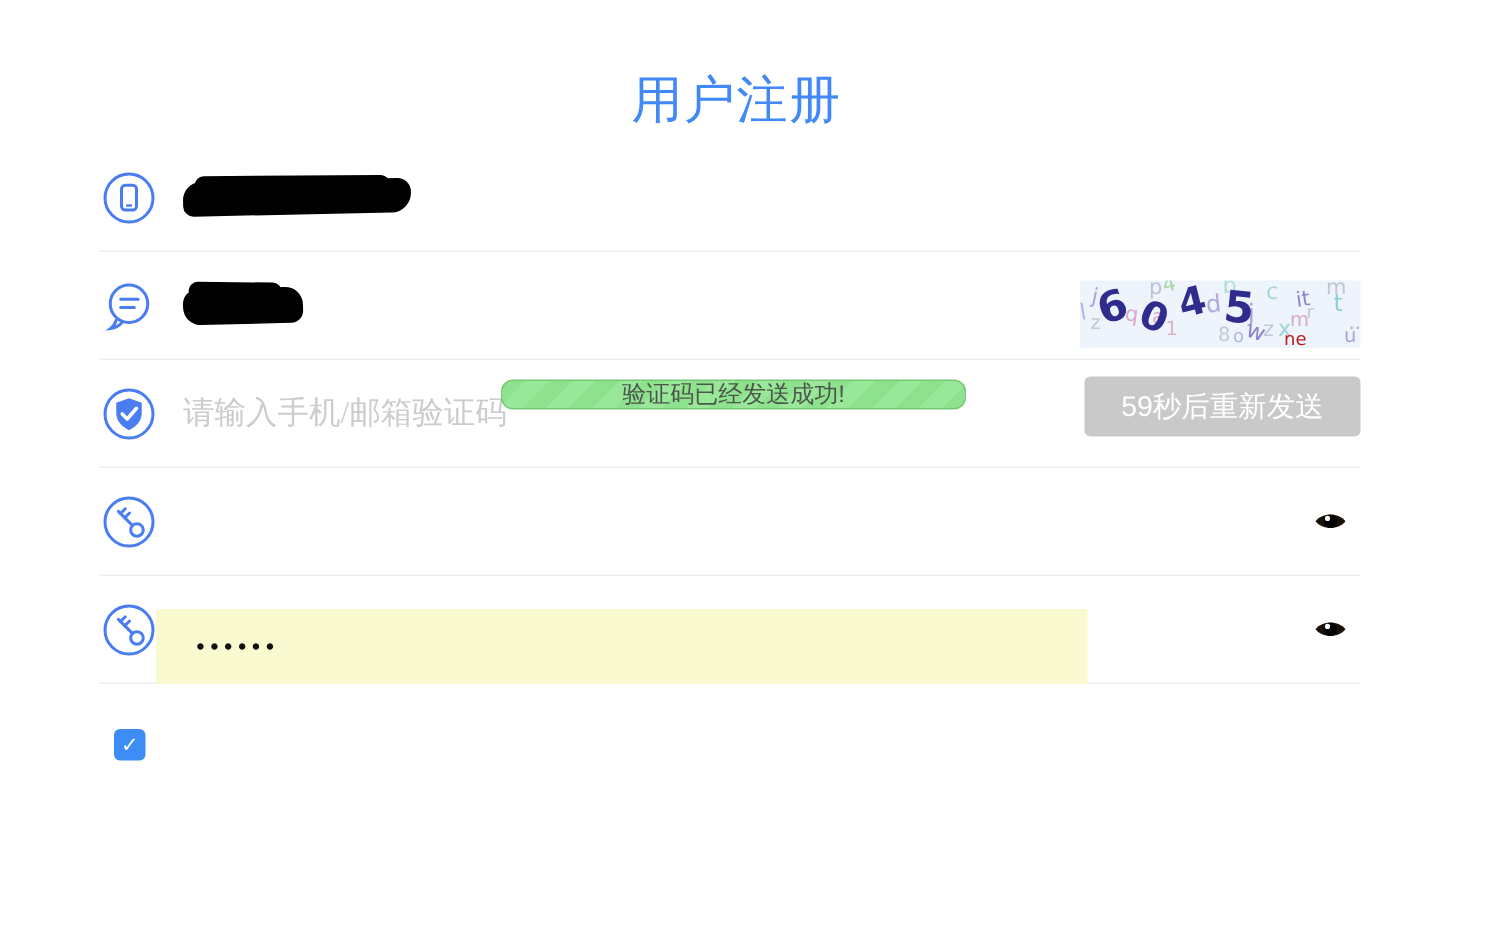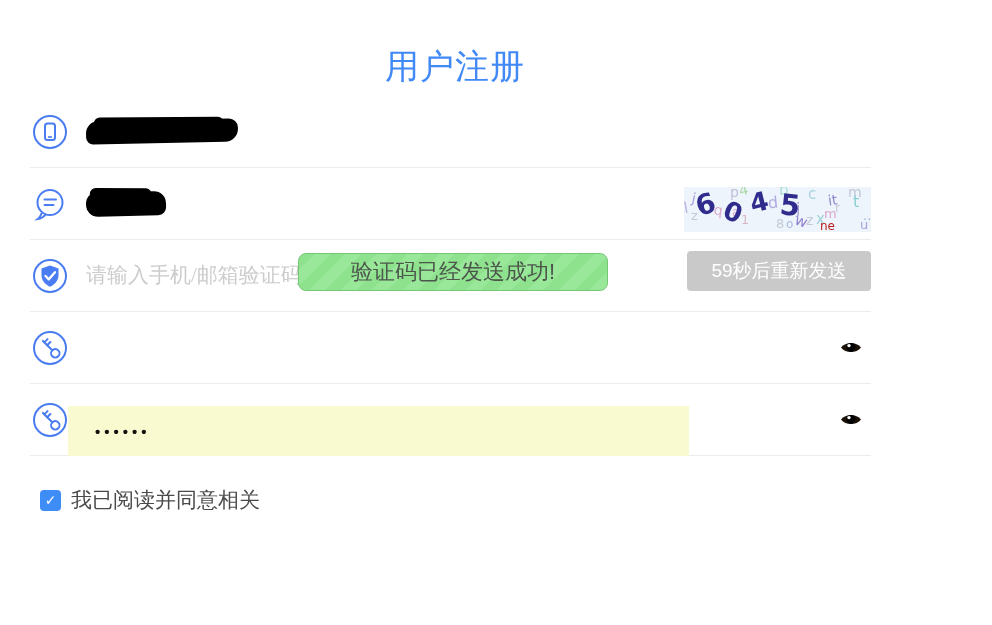--- a/index.html
+++ b/index.html
@@ -1,18 +1,18 @@
 <!DOCTYPE html>
 <html><head>
 <meta charset="utf-8">
 <style>
   * { margin:0; padding:0; box-sizing:border-box; }
   html,body { background:#fff; }
   body { width:992px; height:625px; font-family:"Liberation Sans","DejaVu Sans",sans-serif; overflow:hidden; }
-  .container { position:relative; width:992px; height:625px; background:#fff; }
+  .container { position:relative; width:992px; height:625px; background:#fff;padding-left:36px; }
 
   .page-title { width:910px; padding-top:44px; text-align:center; font-size:34px; font-weight:500; color:#4189f6; letter-spacing:1px; height:96px; }
 
   .form { margin-left:30px; width:841px; }
   .row { position:relative; height:72px; border-bottom:1px solid #ececec; display:flex; align-items:center; }
   .row-icon { width:38px; min-width:38px; margin-left:2px; display:flex; align-items:center; }
   .gap { width:16px; min-width:16px; }
 
   .redact { background:#000; }
   .redact-phone { width:152px; height:23px; border-radius:12px 9px 13px 7px; transform:rotate(-1.2deg); position:relative; }
@@ -21,21 +21,21 @@
   .redact-account::after { content:""; position:absolute; left:4px; top:-4px; width:62px; height:12px; background:#000; border-radius:7px; transform:rotate(2deg); }
 
   .captcha { position:absolute; right:0; top:19px; width:187px; height:45px; background:#eef4fb; overflow:hidden; cursor:pointer; }
   .captcha span { position:absolute; line-height:1; font-family:"DejaVu Sans",sans-serif; }
   .captcha .digit { font-weight:bold; }
 
   .text-input { border:none; outline:none; background:transparent; font-size:21px; color:#b91c1c; width:230px; font-family:Liberation Serif, serif; }
   .text-input::placeholder { color:#ccc; opacity:1; }
   .wide { width:560px; }
 
-  .toast { position:absolute; left:268px; top:13px; width:310px; height:38px; border:1px solid #74c874; border-radius:8px; background:repeating-linear-gradient(135deg,#8ee28e 0 11px,#99e899 11px 22px); color:#4c564c; font-size:22px; display:flex; align-items:center; justify-content:center; }
+  .toast { position:absolute; left:268px; top:13px; width:310px; height:20px; border:1px solid #74c874; border-radius:8px; background:repeating-linear-gradient(135deg,#8ee28e 0 11px,#99e899 11px 22px); color:#4c564c; font-size:16px; display:flex; align-items:center; justify-content:center; }
   .resend-btn { position:absolute; right:0; top:11px; width:184px; height:40px; background:#c9c9c9; border:none; border-radius:4px; color:#fff; font-size:19px; font-family:inherit; cursor:default; }
 
   .eye-btn { position:absolute; right:8px; top:50%; transform:translateY(-50%); width:24px; height:18px; background:none; border:none; cursor:pointer; display:flex; align-items:center; justify-content:center; }
 
   .yellow-field { position:absolute; left:38px; top:22px; width:621px; height:50px; background:#fafad0; display:flex; align-items:center; }
   .masked { border:none; outline:none; background:transparent; margin-left:27px; width:300px; font-size:15px; font-weight:bold; letter-spacing:4px; color:#111; font-family:inherit; }
 
   .agree { margin:30px 0 0 40px; display:flex; align-items:center; font-size:21px; color:#4a4a4a; }
   .checkbox { width:21px; height:21px; min-width:21px; background:#3e8cf6; border-radius:4px; display:flex; align-items:center; justify-content:center; color:#fff; font-size:14px; font-weight:bold; cursor:pointer; margin-right:10px; }
   .agree-link { color:#4a7cf5; text-decoration:none; cursor:pointer; }
@@ -165,16 +165,15 @@
       </button>
     </div>
 
 
   </div>
 
   <div class="agree">
     <span class="checkbox">
       <span>✓</span>
     </span>
-    <span>我已阅读并同意相关</span>
   </div>
 
 </div>
 
 </body></html>

